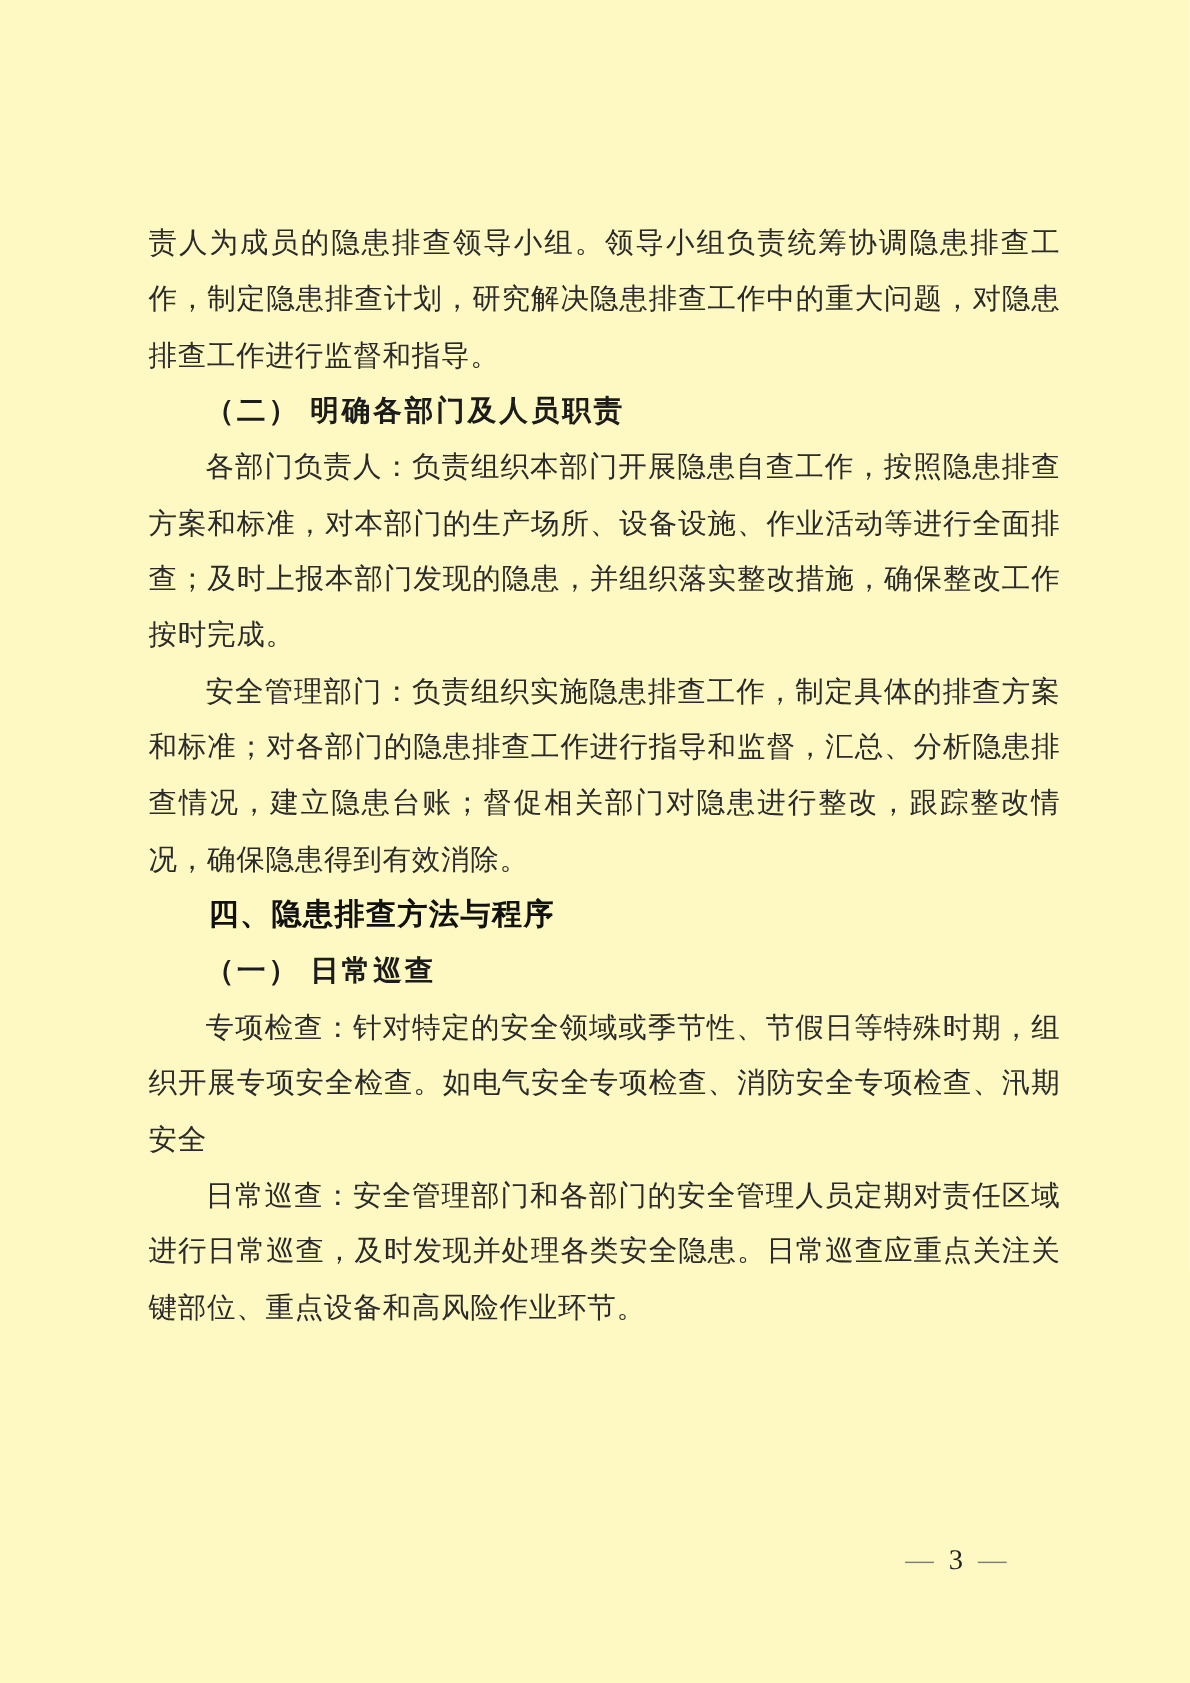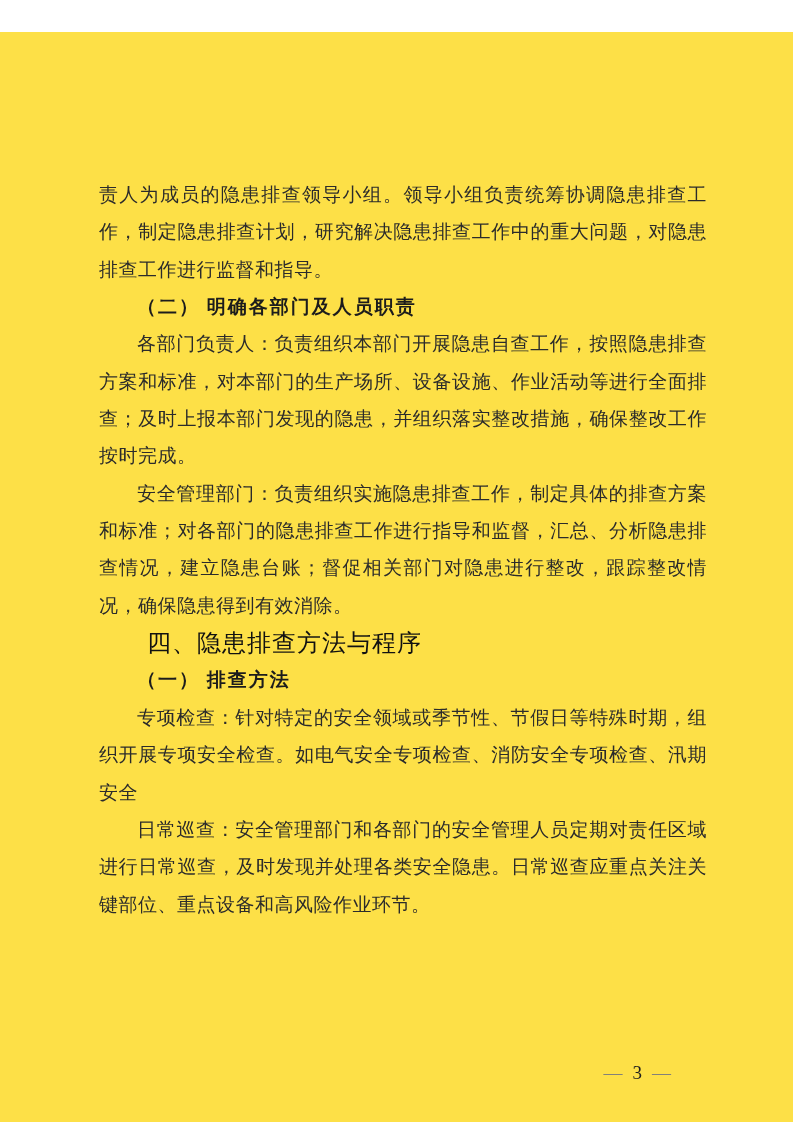--- a/index.html
+++ b/index.html
@@ -8,22 +8,21 @@
     width: 793px;
     height: 1122px;
     background: #ffffff;
     position: relative;
     overflow: hidden;
     font-family: "Liberation Serif", "DejaVu Serif", serif;
   }
   .page {
     position: absolute;
     inset: 0;
-    background: #fde047;
-    margin-top: 32px;
+    background: #fef9c3;
   }
   .text-block {
     position: absolute;
     left: 99px;
     top: 144px;
     width: 608px;
     color: #2b2b2b;
   }
   .text-block p {
     margin: 0;
@@ -35,26 +34,26 @@
   }
   p.body-para { text-indent: 2em; }
   p.body-para.no-indent { text-indent: 0; }
   p.h-kaiti {
     font-weight: bold;
     text-indent: 2em;
     letter-spacing: 2px;
     color: #1c1c1c;
   }
   p.h-hei {
-    font-weight: normal;
+    font-weight: bold;
     text-indent: 2em;
     letter-spacing: 1px;
     color: #111111;
     font-family: "Liberation Sans", "DejaVu Sans", sans-serif;
-    font-size: 24px;
+    font-size: 20px;
   }
   .footer {
     position: absolute;
     top: 1030px;
     right: 122px;
     display: flex;
     align-items: center;
     gap: 10px;
     font-size: 19px;
     line-height: 22px;
@@ -72,21 +71,21 @@
 
     <p class="h-kaiti">（二） 明确各部门及人员职责</p>
 
     <p class="body-para">各部门负责人：负责组织本部门开展隐患自查工作，按照隐患排查方案和标准，对本部门的生产场所、设备设施、作业活动等进行全面排查；及时上报本部门发现的隐患，并组织落实整改措施，确保整改工作按时完成。</p>
 
     <p class="body-para">安全管理部门：负责组织实施隐患排查工作，制定具体的排查方案和标准；对各部门的隐患排查工作进行指导和监督，汇总、分析隐患排查情况，建立隐患台账；督促相关部门对隐患进行整改，跟踪整改情况，确保隐患得到有效消除。</p>
 
 
     <p class="h-hei">四、隐患排查方法与程序</p>
 
-    <p class="h-kaiti">（一） 排查方法</p>
+    <p class="h-kaiti">（一） 日常巡查</p>
 
     <p class="body-para">专项检查：针对特定的安全领域或季节性、节假日等特殊时期，组织开展专项安全检查。如电气安全专项检查、消防安全专项检查、汛期安全</p>
 
     <p class="body-para">日常巡查：安全管理部门和各部门的安全管理人员定期对责任区域进行日常巡查，及时发现并处理各类安全隐患。日常巡查应重点关注关键部位、重点设备和高风险作业环节。</p>
   </div>
 
   <div class="footer">
     <span class="dash">—</span>
     <span class="num">3</span>
     <span class="dash">—</span>

